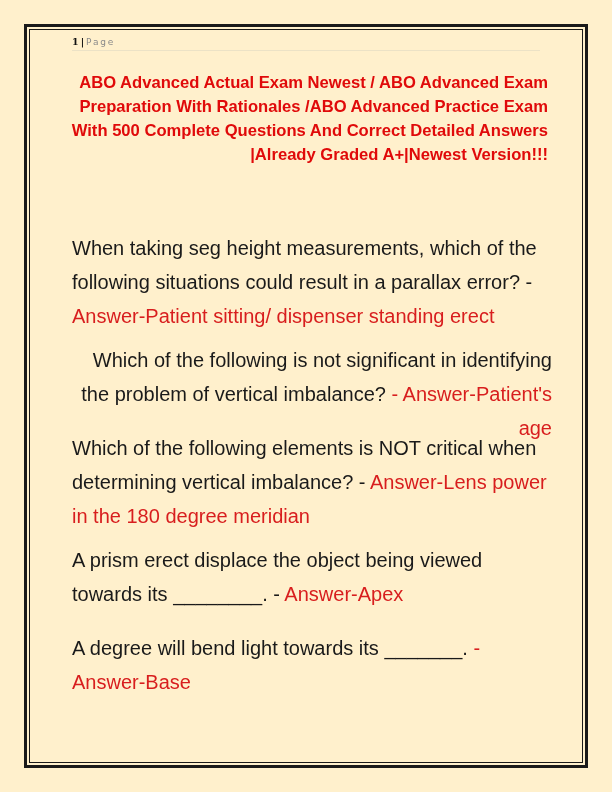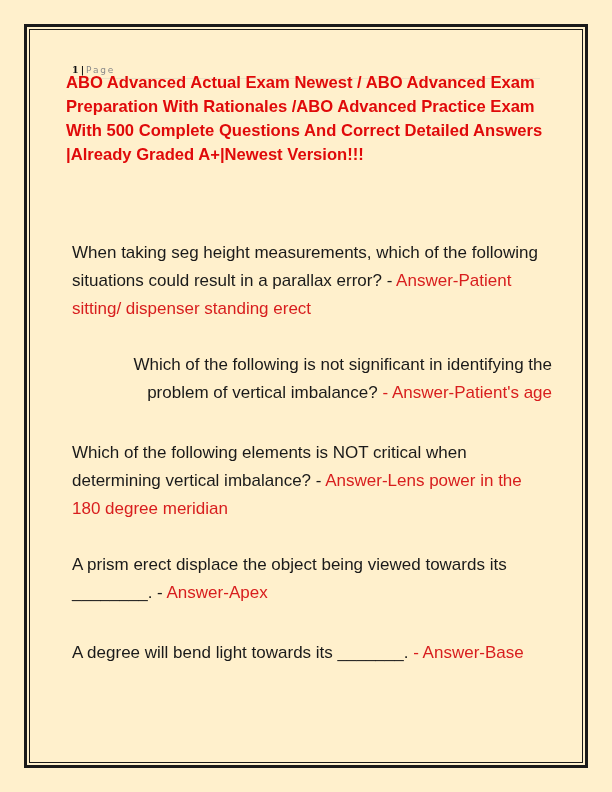--- a/index.html
+++ b/index.html
@@ -36,21 +36,20 @@
     .header {
       position: absolute;
       left: 72px;
       top: 36px;
       width: 468px;
       height: 14px;
       border-bottom: 1px solid #ece2c6;
       font-family: "DejaVu Serif", serif;
       font-size: 9.5px;
       line-height: 12px;
-      margin-top: 28px;
     }
     .header .num {
       font-weight: bold;
       color: #111;
     }
     .header .sep {
       font-weight: bold;
       color: #111;
       margin: 0 2px;
     }
@@ -58,34 +57,33 @@
       color: #8a8a8a;
       letter-spacing: 1.8px;
       font-family: "DejaVu Sans", sans-serif;
       font-size: 9px;
     }
     .title {
       position: absolute;
       left: 66px;
       top: 71px;
       width: 482px;
-      text-align: left;
+      text-align: right;
       color: #e00a0a;
       font-weight: bold;
       font-size: 16.6px;
       line-height: 24px;
     }
     .qa {
       position: absolute;
       left: 72px;
       width: 480px;
-      font-size: 17px;
-      line-height: 28px;
+      font-size: 20px;
+      line-height: 34px;
       color: #1a1a1a;
-      margin-top: 8px;
     }
     .qa .ans {
       color: #d81e1e;
     }
     #q1 { top: 231px; }
     #q2 { top: 343px; text-align: right; }
     #q3 { top: 431px; }
     #q4 { top: 543px; }
     #q5 { top: 631px; }
   </style>

